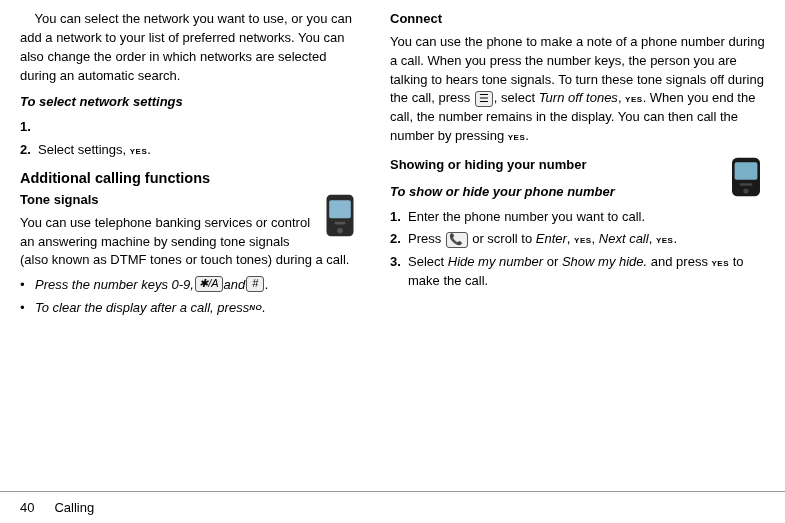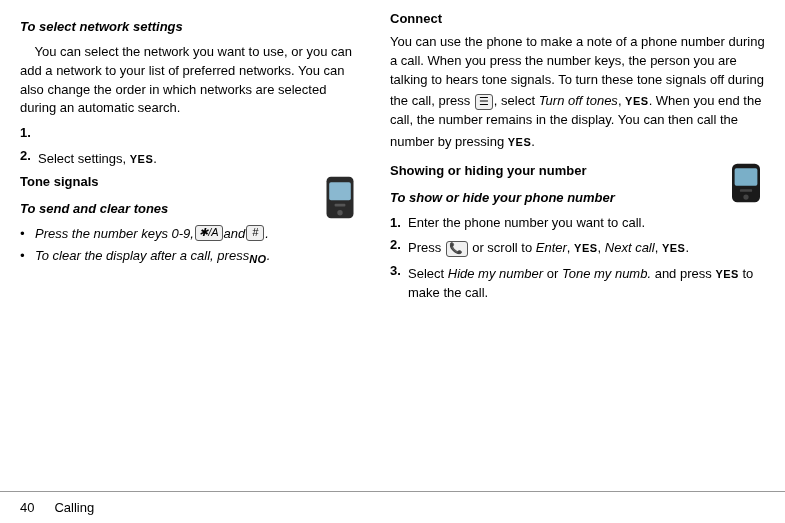--- a/index.html
+++ b/index.html
@@ -103,21 +103,21 @@
       content: '•';
       margin-right: 5px;
       min-width: 10px;
     }
 
     .bold { font-weight: bold; }
     .italic { font-style: italic; }
     .small-caps {
       font-variant: small-caps;
       font-weight: bold;
-      font-size: 15px;
+      font-size: 11px;
       letter-spacing: 0.5px;
     }
 
     .key-icon {
       display: inline-flex;
       align-items: center;
       justify-content: center;
       border: 1px solid #555;
       border-radius: 3px;
       padding: 0 3px;
@@ -145,53 +145,52 @@
       margin-bottom: 4px;
     }
   </style>
 </head>
 <body>
 
 <div class="page-container">
   <div class="content-area">
 
     <div class="left-column">
+      <p>
+        &nbsp;&nbsp;&nbsp;&nbsp;You can select the network you want to use, or you can add a network to your list of preferred networks. You can also change the order in which networks are selected during an automatic search.
+      </p>
+
       <p style="margin-top:8px;">
         <span class="italic bold">To select network settings</span>
       </p>
 
-      <p>
-        &nbsp;&nbsp;&nbsp;&nbsp;You can select the network you want to use, or you can add a network to your list of preferred networks. You can also change the order in which networks are selected during an automatic search.
-      </p>
-
       <ol>
         <li>
           <span class="li-num">1.</span>
         </li>
         <li>
           <span class="li-num">2.</span>
           <span>Select settings, <span class="small-caps">yes</span>.</span>
         </li>
       </ol>
 
+      <div class="section-heading">Additional calling functions</div>
 
       <div style="position:relative;">
         <svg class="phone-icon" viewBox="0 0 40 50" xmlns="http://www.w3.org/2000/svg" style="float:right; margin-left:8px; margin-top:2px;">
           <rect x="5" y="2" width="30" height="46" rx="5" ry="5" fill="#2a2a2a"></rect>
           <rect x="8" y="8" width="24" height="20" rx="2" ry="2" fill="#8ab8d0"></rect>
           <rect x="14" y="32" width="12" height="3" rx="1" fill="#555"></rect>
           <circle cx="20" cy="42" r="3" fill="#555"></circle>
         </svg>
 
         <p class="bold" style="font-size:13px; margin-bottom:4px;">Tone signals</p>
+        <p>You can use telephone banking services or control an answering machine by sending tone signals (also known as DTMF tones or touch tones) during a call.</p>
       </div>
 
-      <p style="margin-top:8px;">
-        <span class="italic bold">To send and clear tones</span>
-      </p>
 
       <ul>
         <li>
           Press the number keys 0-9, <span class="key-icon">✱/A</span> and <span class="key-icon">#</span>.
         </li>
         <li>
           To clear the display after a call, press <span class="bold small-caps">no</span>.
         </li>
       </ul>
     </div>
@@ -222,21 +221,21 @@
         <li>
           <span class="li-num bold">1.</span>
           <span>Enter the phone number you want to call.</span>
         </li>
         <li>
           <span class="li-num bold">2.</span>
           <span>Press <span class="key-icon">📞</span> or scroll to <span class="italic">Enter</span>, <span class="small-caps">yes</span>, <span class="italic">Next call</span>, <span class="small-caps">yes</span>.</span>
         </li>
         <li>
           <span class="li-num bold">3.</span>
-          <span>Select <span class="italic">Hide my number</span> or <span class="italic">Tone my numb.</span> and press <span class="small-caps">yes</span> to make the call.</span>
+          <span>Select <span class="italic">Hide my number</span> or <span class="italic">Show my hide.</span> and press <span class="small-caps">yes</span> to make the call.</span>
         </li>
       </ol>
 
     </div>
   </div>
 
   <div class="footer">
     <span class="footer-page">40</span>
     <span class="footer-section">Calling</span>
   </div>

